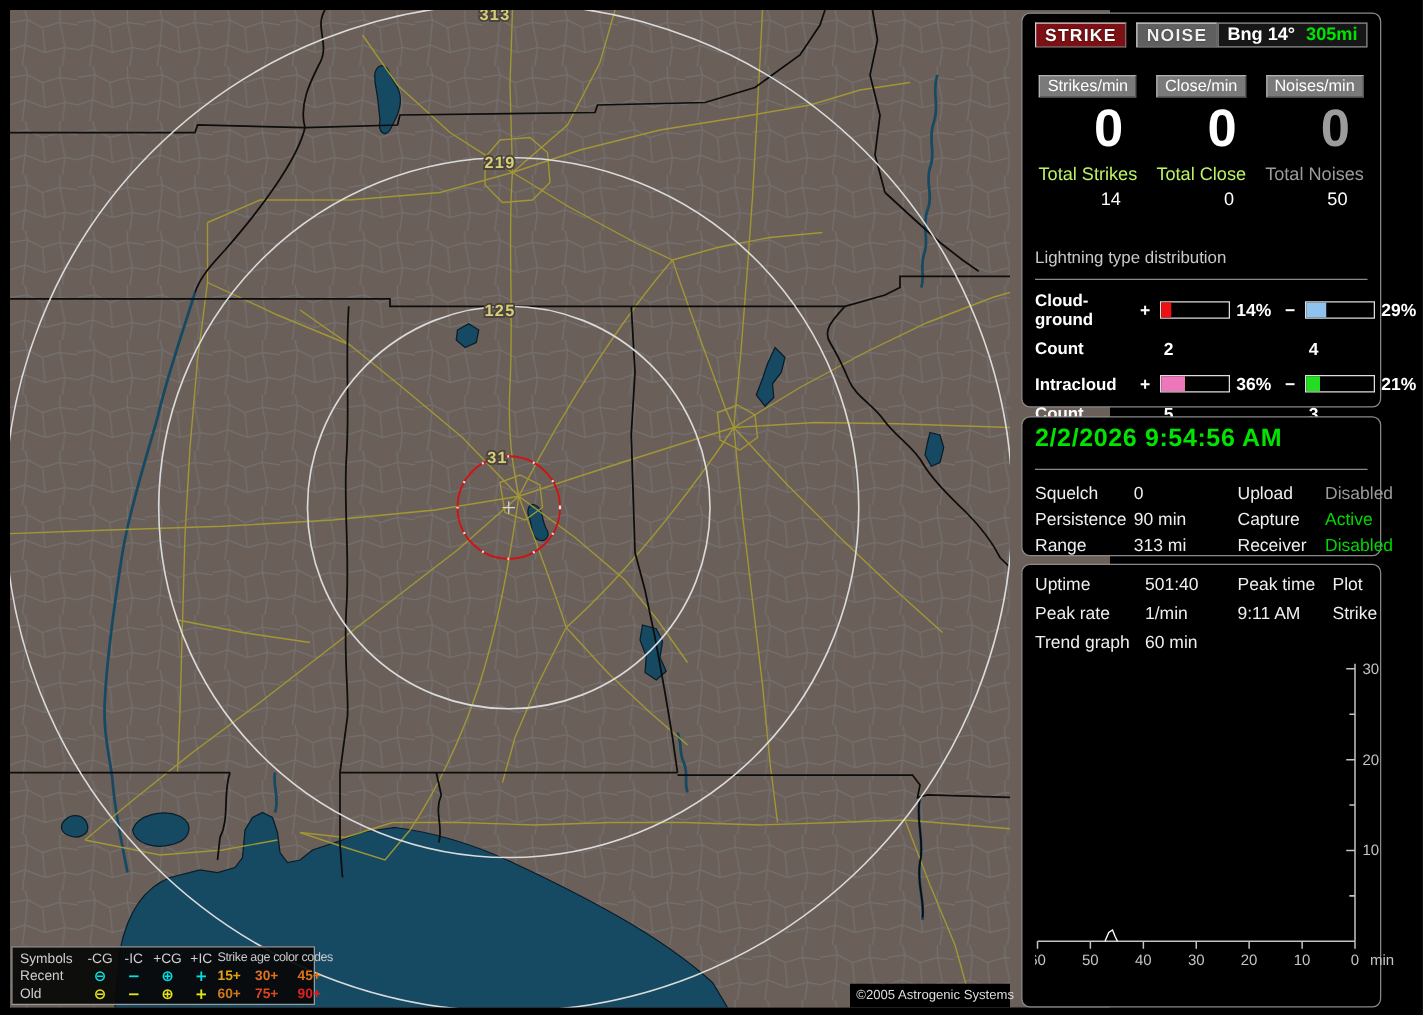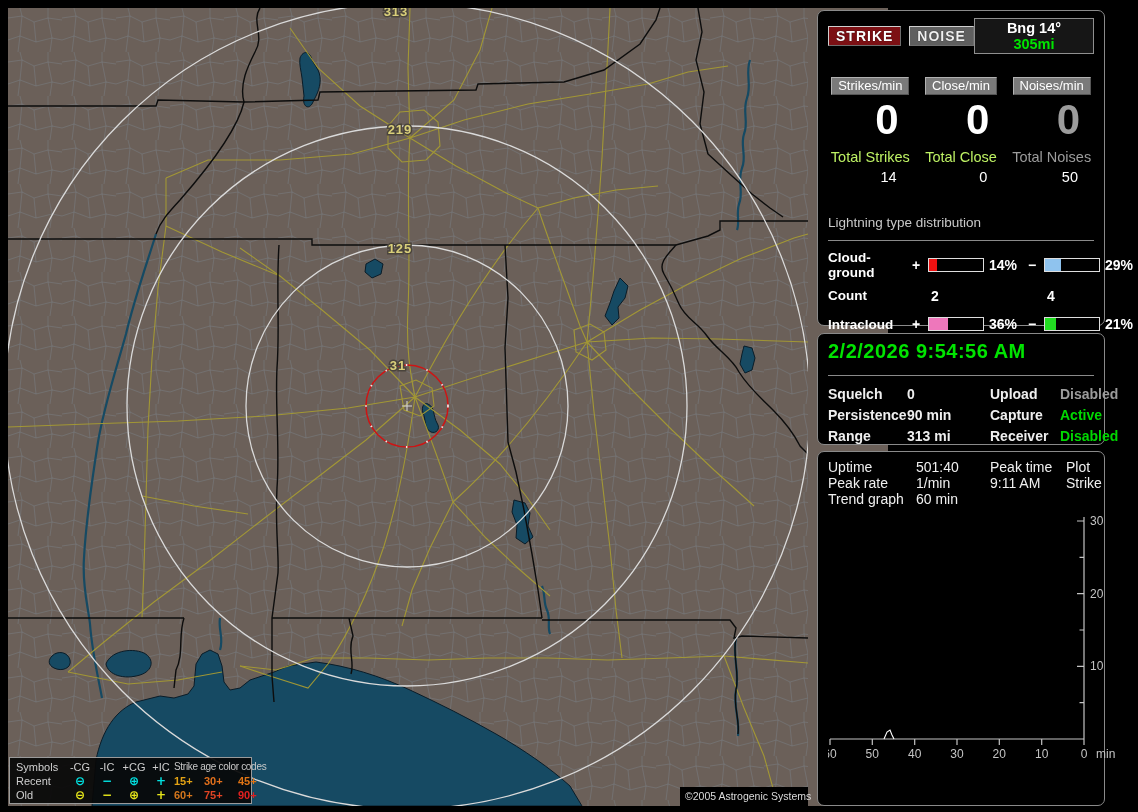--- a/index.html
+++ b/index.html
@@ -23,21 +23,21 @@
        border-radius:7px;box-sizing:border-box;color:#fff;}
   .box1{top:10px;height:316px;padding:7px 10px;}
   .box2{top:333px;height:112px;padding:6px 10px;}
   .box3{top:451px;height:355px;padding:7px 10px;}
   .hdr-row{display:flex;align-items:center;}
   .lamp{font-weight:bold;font-size:14px;letter-spacing:1px;padding:1px 7px;color:#fff;
         border:1px solid;border-color:#cfcfcf #6e6e6e #6e6e6e #cfcfcf;text-shadow:0 0 1px #000;}
   .lamp-strike{background:#7c1014;margin-right:8px;}
   .lamp-noise{background:#5f5f5f;color:#f0f0f0;}
   .bng{margin-left:auto;width:140px;display:flex;justify-content:space-between;align-items:center;
-       background:#161616;border:1px solid #8f8f8f;padding:1px 7px;font-weight:bold;font-size:14.5px;flex-direction:column;}
+       background:#161616;border:1px solid #8f8f8f;padding:1px 7px;font-weight:bold;font-size:14.5px;}
   .bng .dist{color:#00e400;}
   .rate-cols{display:grid;grid-template-columns:1fr 1fr 1fr;margin-top:22px;column-gap:6px;}
   .rate-col{text-align:center;}
   .chip{display:inline-block;background:#7a7a7a;color:#fff;font-size:13px;padding:0 6px 1px 6px;
         border:1px solid;border-color:#b2b2b2 #565656 #565656 #b2b2b2;}
   .bigzero{font-size:42px;font-weight:bold;line-height:46px;text-align:right;padding-right:14px;margin-top:2px;}
   .dim .bigzero,.dim .tot-label{color:#9c9c9c;}
   .tot-label{font-size:14.5px;margin-top:6px;color:#bef264;}
   .tot-val{font-size:14.5px;text-align:right;padding-right:16px;margin-top:4px;}
   .dist-title{margin-top:30px;color:#c9c9c9;font-size:13.5px;padding-bottom:10px;border-bottom:1px solid #8a8a8a;}
@@ -46,22 +46,22 @@
   .sign{font-weight:bold;font-size:14px;text-align:left;}
   .bar{width:54px;height:12px;border:1px solid #dedede;background:#000;}
   .bar .fill{height:100%;}
   .pct{font-weight:bold;font-size:14px;padding-left:5px;}
   .count-row{display:grid;grid-template-columns:84px 16px 56px 44px 16px 56px 40px;margin-top:8px;margin-bottom:4px;}
   .count-row .cl{font-weight:bold;font-size:13.5px;}
   .count-row .cv{font-weight:bold;font-size:14px;padding-left:3px;}
   .clock{color:#00e400;font-weight:bold;font-size:20px;letter-spacing:.5px;
          padding-bottom:12px;border-bottom:1px solid #8a8a8a;white-space:nowrap;}
   .kv-grid{display:grid;grid-template-columns:79px 83px 70px auto;row-gap:5px;margin-top:10px;
-           font-size:14px;color:#efefef;font-weight:bold;}
-  .stats-grid{display:grid;grid-template-columns:88px 74px 76px auto;font-size:14px;color:#efefef;}
+           font-size:14px;color:#efefef;}
+  .stats-grid{display:grid;grid-template-columns:88px 74px 76px auto;row-gap:7px;font-size:14px;color:#efefef;}
   .trend-svg{margin-top:2px;}
   .axis{stroke:#c4c4c4;stroke-width:1.2;fill:none;}
   .ticktxt{fill:#c4c4c4;font-size:12px;font-family:"Liberation Sans",sans-serif;}
   .ring-label{fill:#d9cf7a;font-size:13px;font-weight:bold;letter-spacing:1px;
               font-family:"Liberation Sans",sans-serif;paint-order:stroke;stroke:#4a443c;stroke-width:3px;}
 </style>
 </head>
 <body>
 
 <div class="screen">

